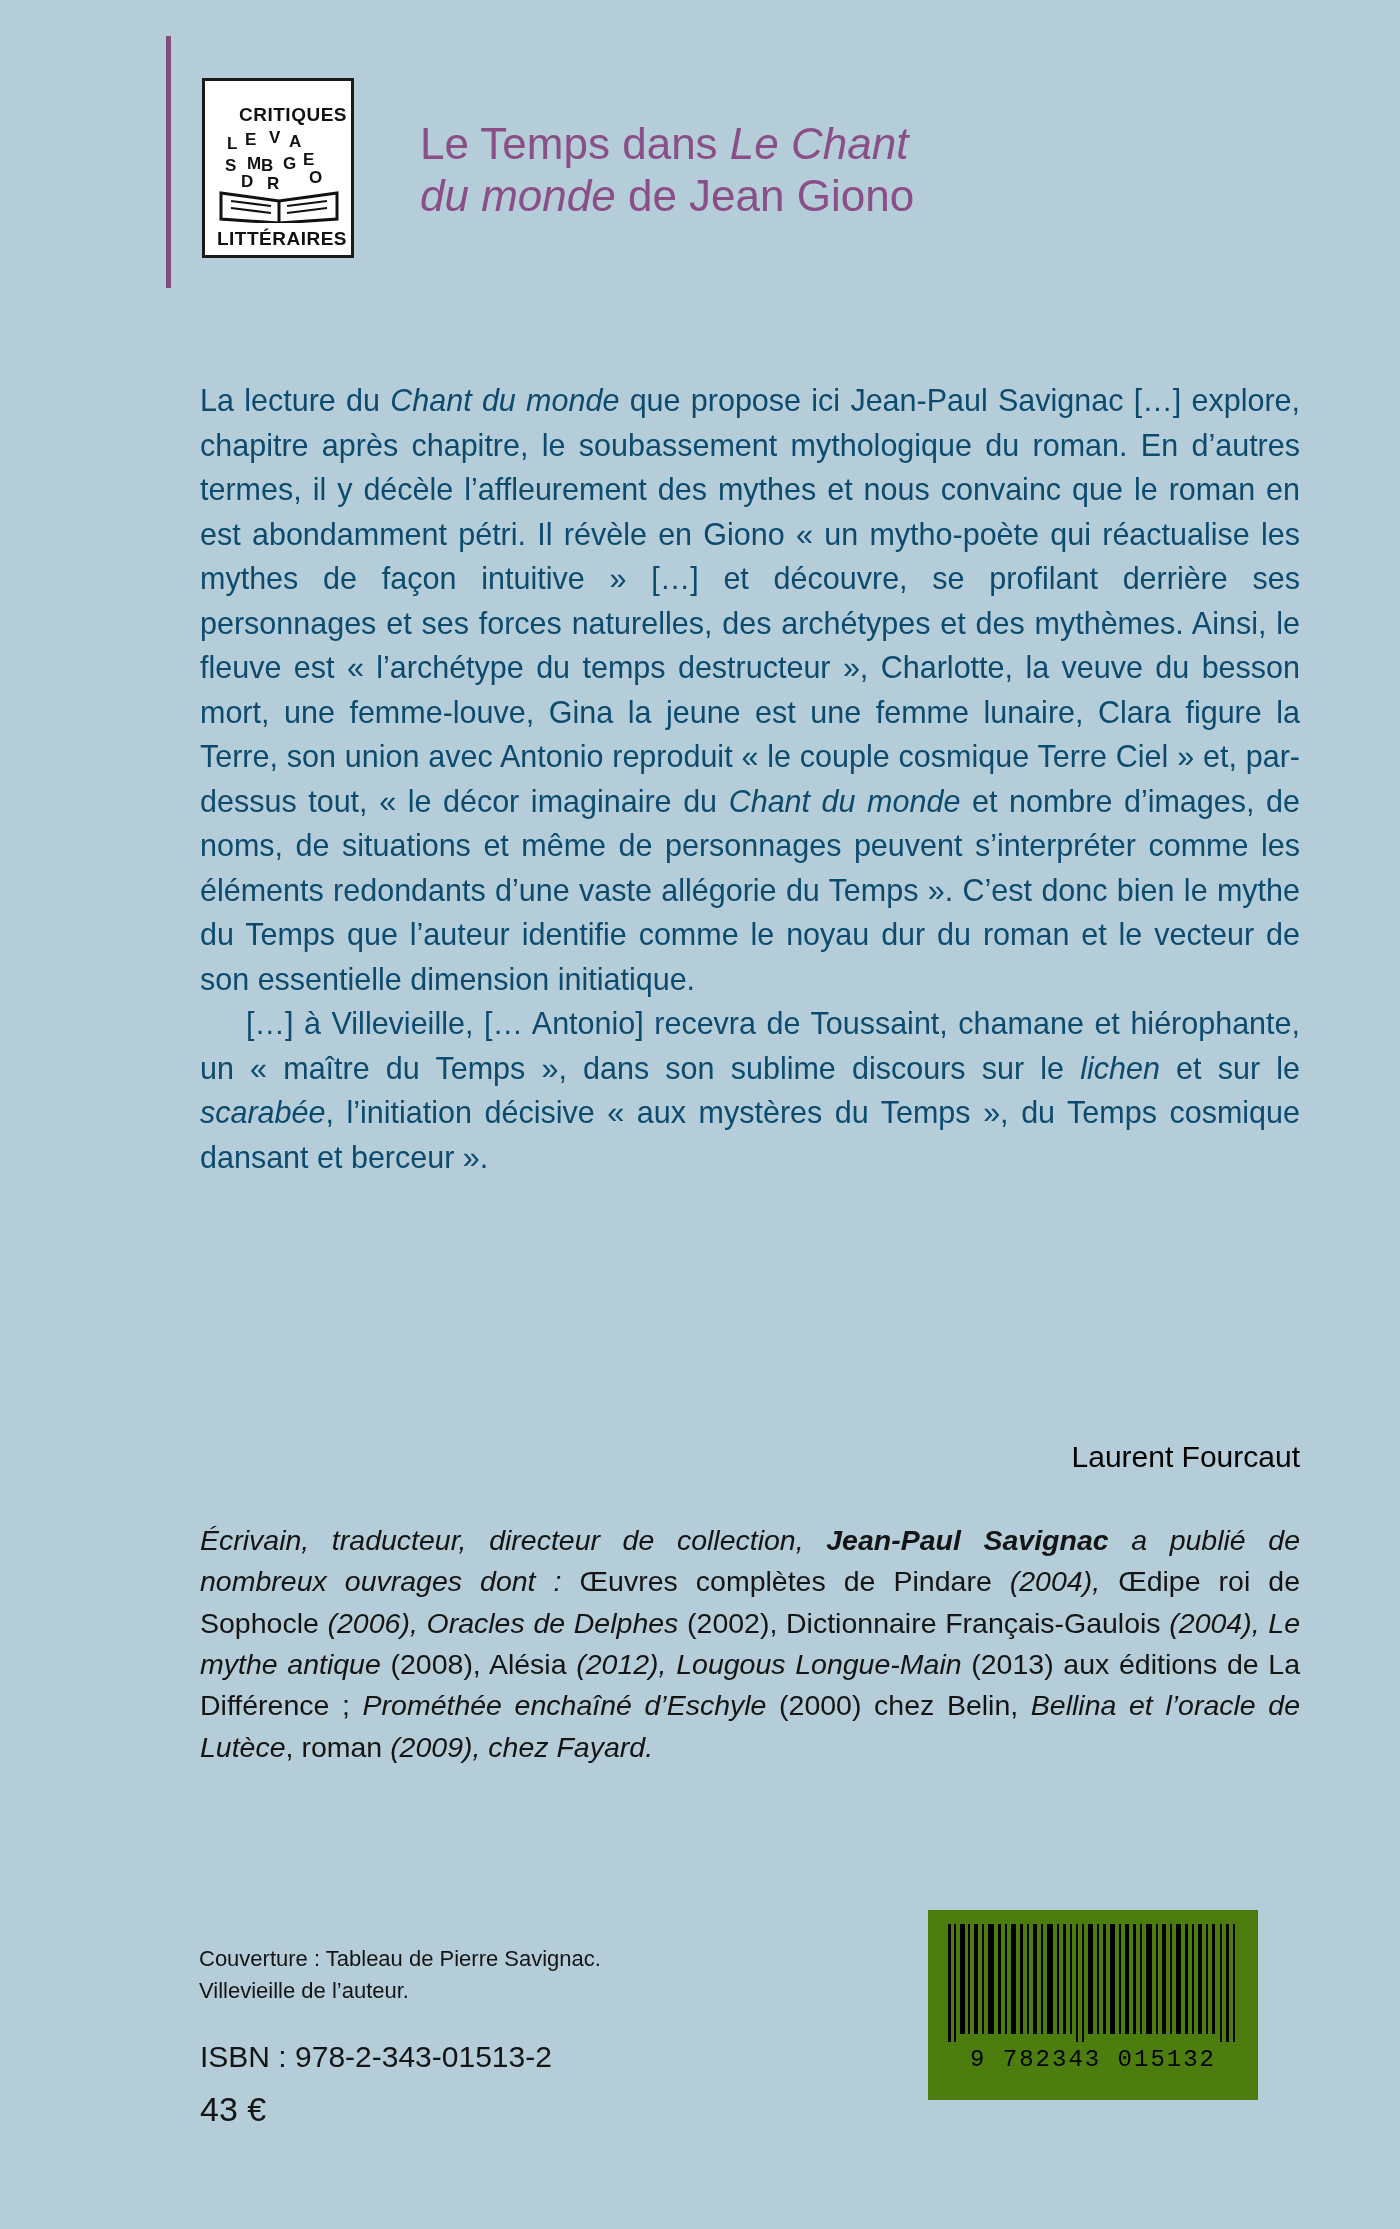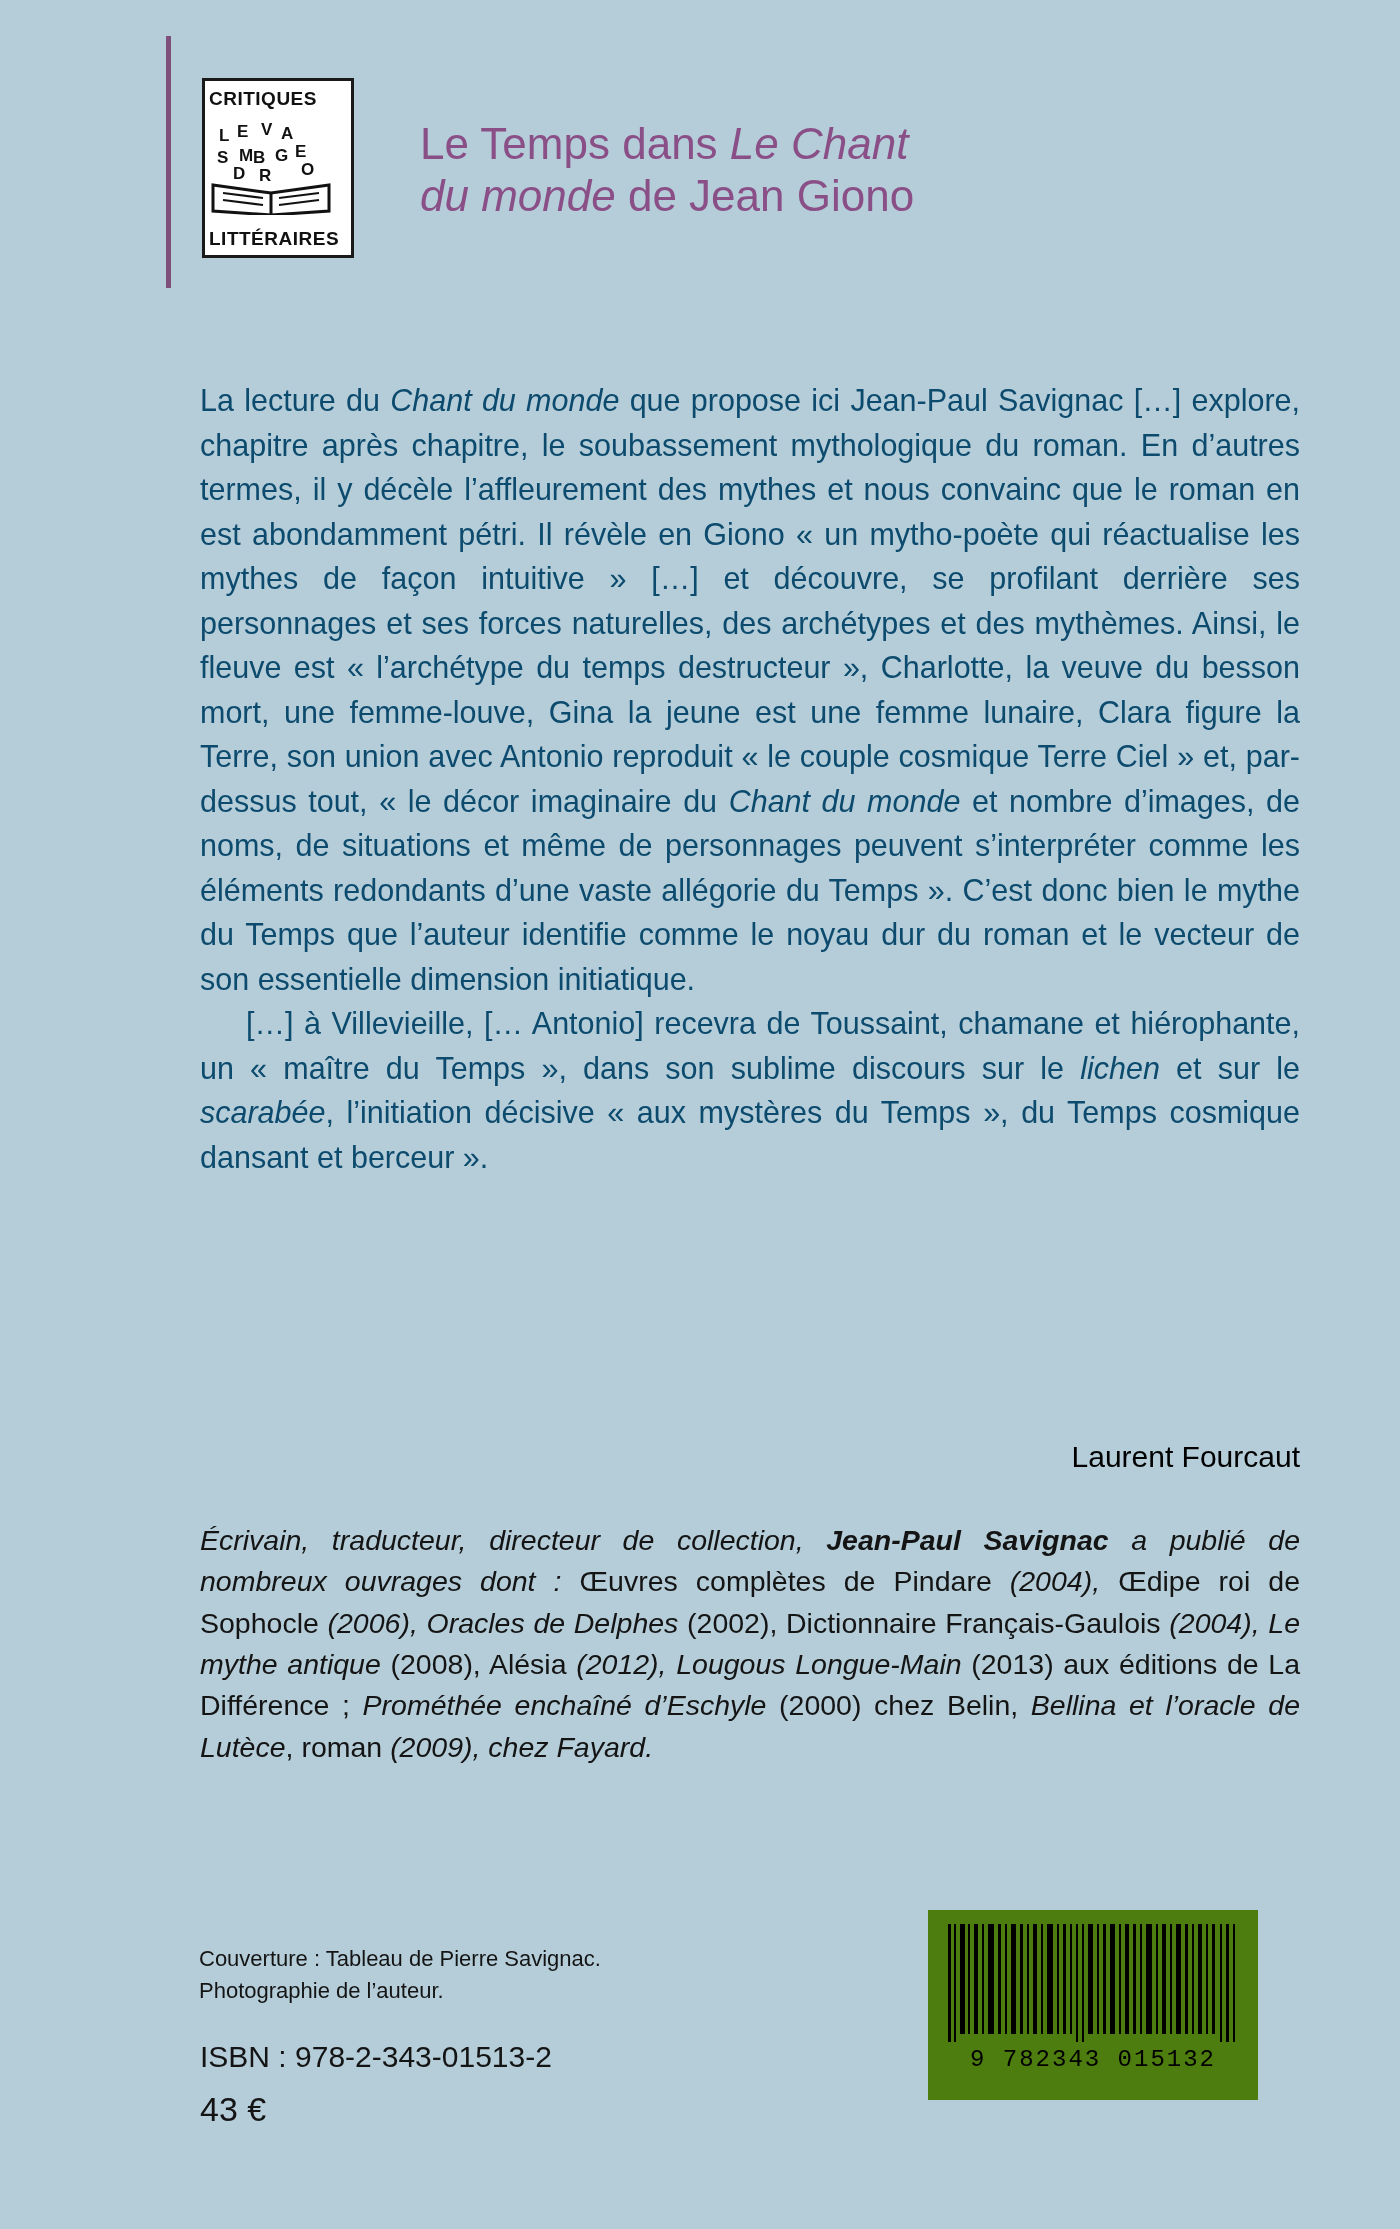--- a/index.html
+++ b/index.html
@@ -36,23 +36,23 @@
     position: absolute;
     left: 202px;
     top: 78px;
     width: 152px;
     height: 180px;
     background: #ffffff;
     border: 3px solid #1a1a1a;
     box-sizing: border-box;
     display: flex;
     flex-direction: column;
-    align-items: flex-start;
+    align-items: flex-end;
     justify-content: space-between;
-    padding: 8px 4px 7px 4px;
+    padding: 24px 4px 7px 4px;
   }
   .logo-top {
     font-size: 19px;
     font-weight: bold;
     letter-spacing: 0.5px;
     color: #111;
     line-height: 1;
   }
   .logo-bottom {
     font-size: 19px;
@@ -231,21 +231,21 @@
   </div>
 
   <div class="signature">Laurent Fourcaut</div>
 
   <div class="bio">
     <span class="ital">Écrivain, traducteur, directeur de collection, </span><b class="ital">Jean-Paul Savignac</b><span class="ital"> a publié de nombreux ouvrages dont : </span><span>Œuvres complètes de Pindare</span><span class="ital"> (2004), </span><span>Œdipe roi de Sophocle</span><span class="ital"> (2006), Oracles de Delphes </span><span>(2002), Dictionnaire Français-Gaulois</span><span class="ital"> (2004), Le mythe antique </span><span>(2008), Alésia </span><span class="ital">(2012), Lougous Longue-Main </span><span>(2013) aux éditions de La Différence ; </span><span class="ital">Prométhée enchaîné d’Eschyle </span><span>(2000) chez Belin, </span><span class="ital">Bellina et l’oracle de Lutèce</span><span>, roman </span><span class="ital">(2009), chez Fayard.</span>
   </div>
 
   <div class="credits">
     <div>Couverture : Tableau de Pierre Savignac.</div>
-    <div>Photographie de l’auteur.</div>
+    <div>Villevieille de l’auteur.</div>
   </div>
 
   <div class="isbn">ISBN : 978-2-343-01513-2</div>
   <div class="price">43 €</div>
 
   <div class="barcode-box">
     <svg class="barcode-bars" viewBox="0 0 290 118" preserveAspectRatio="none">
       <rect x="0" y="0" width="3" height="118" fill="#000"></rect>
       <rect x="6" y="0" width="2" height="118" fill="#000"></rect>
       <rect x="12" y="0" width="5" height="110" fill="#000"></rect>

